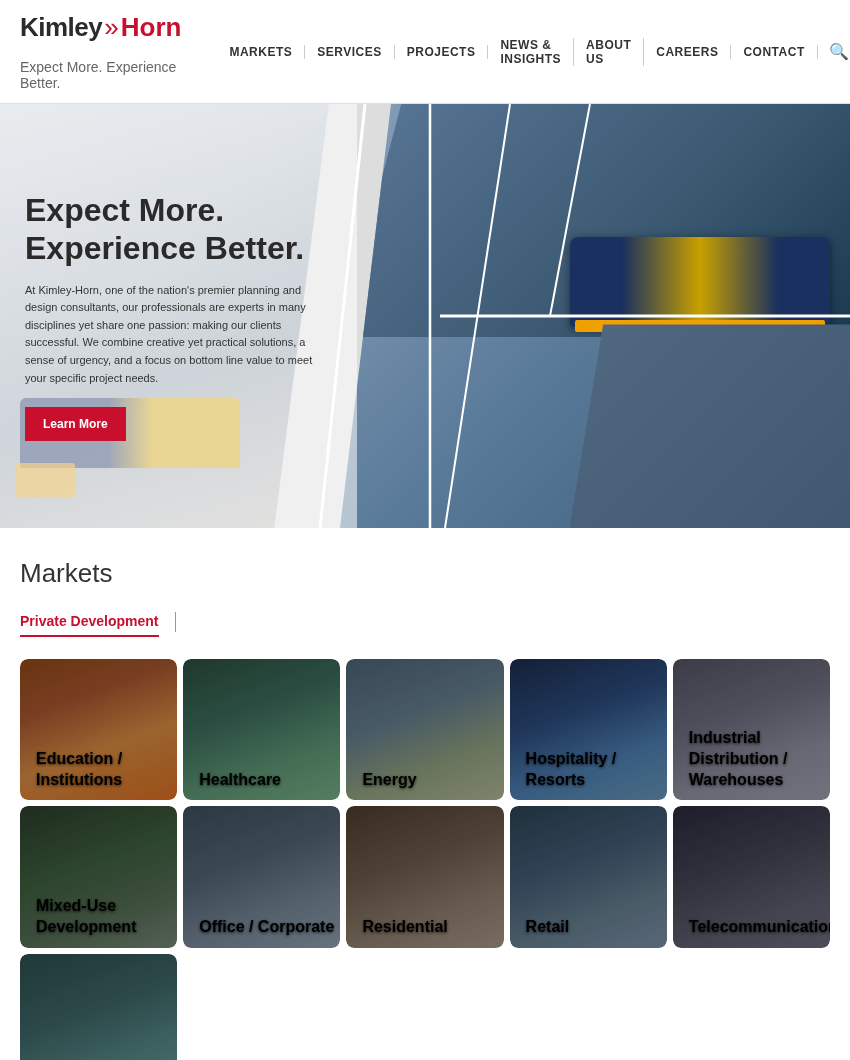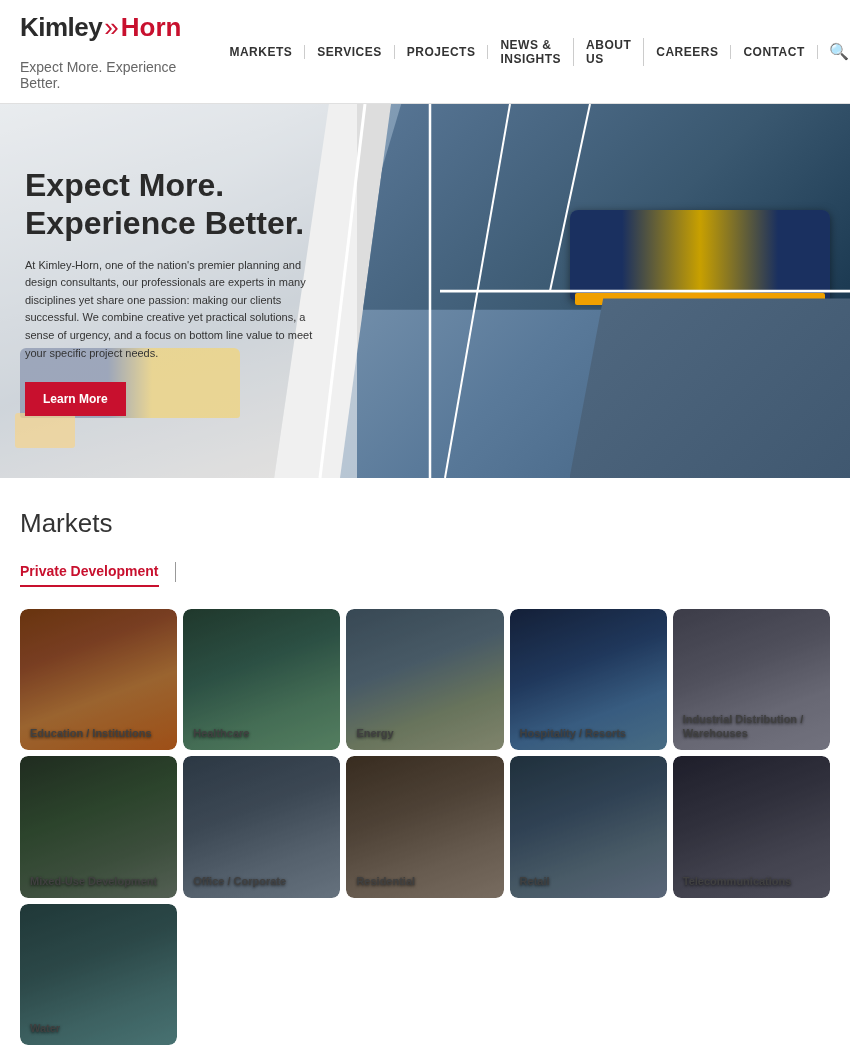--- a/index.html
+++ b/index.html
@@ -33,21 +33,21 @@
       border-right: 1px solid #ccc;
       text-decoration: none;
     }
     .nav-item:last-child { border-right: none; }
     .nav-search { padding-left: 12px; cursor: pointer; color: #333; font-size: 16px; }
 
     
     .hero {
       position: relative;
       width: 100%;
-      height: 374px;
+      height: 424px;
       overflow: hidden;
       background: #ddd;
     }
     .hero-left {
       position: absolute;
       left: 0; top: 0;
       width: 43%;
       height: 100%;
       background: linear-gradient(135deg, #c8c8c8 0%, #e8e8e8 40%, #b0b8c0 100%);
       clip-path: polygon(0 0, 90% 0, 75% 100%, 0 100%);
@@ -140,25 +140,25 @@
     .market-card-bg {
       width: 100%; height: 100%;
       background-size: cover;
       background-position: center;
       filter: brightness(0.75);
       transition: filter 0.2s;
     }
     .market-card-label {
       position: absolute;
       bottom: 10px;
-      left: 10px;
+      left: 16px;
       right: 6px;
-      font-size: 11px;
+      font-size: 16px;
       font-weight: 700;
-      color: #404040;
+      color: #000000;
       line-height: 1.3;
       text-shadow: 0 1px 3px rgba(0,0,0,0.7);
     }
 
     
     .bg-education { background: linear-gradient(135deg, #8a4a20 0%, #c06030 40%, #f0a060 100%); }
     .bg-energy { background: linear-gradient(135deg, #4a5a6a 0%, #6a8a5a 50%, #a0b090 100%); }
     .bg-healthcare { background: linear-gradient(135deg, #3a5a4a 0%, #5a8a6a 50%, #80b090 100%); }
     .bg-hospitality { background: linear-gradient(135deg, #2a3a5a 0%, #3a5a8a 50%, #607090 100%); }
     .bg-industrial { background: linear-gradient(135deg, #5a5a6a 0%, #7a7a8a 50%, #909098 100%); }

